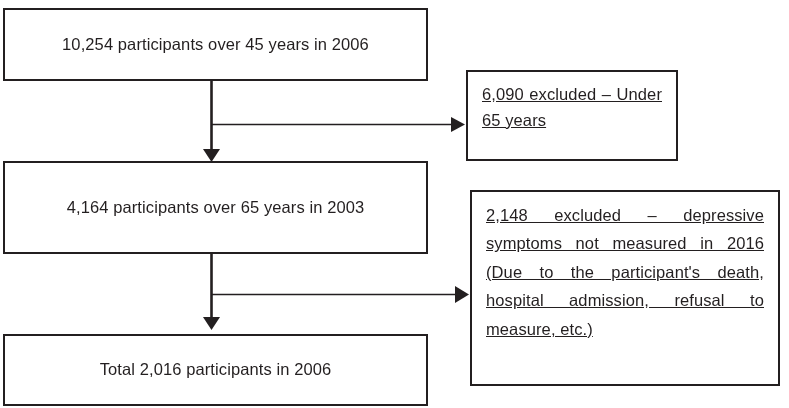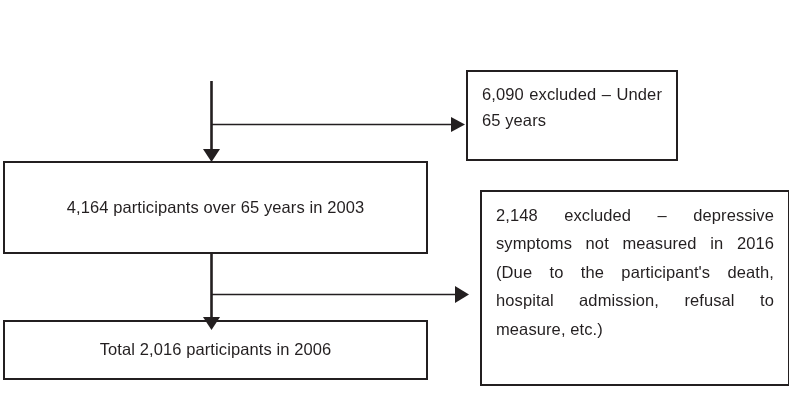--- a/index.html
+++ b/index.html
@@ -45,29 +45,30 @@
   }
 
   
   .flow-box.excluded {
     align-items: flex-start;
   }
   .flow-box.excluded .box-text {
     text-align: justify;
     text-align-last: left;
     padding: 0 14px;
+    text-decoration: underline;
   }
 
   
   #box-enrolled   { left: 3px;   top: 8px;   width: 425px; height: 73px; }
   #box-over65     { left: 3px;   top: 161px; width: 425px; height: 93px; }
-  #box-total      { left: 3px;   top: 320px; width: 425px; height: 60px; }
+  #box-total      { left: 3px;   top: 334px; width: 425px; height: 72px; }
 
   #box-excluded-1 { left: 466px; top: 70px;  width: 212px; height: 91px; }
-  #box-excluded-2 { left: 480px; top: 190px; width: 310px; height: 196px; }
+  #box-excluded-2 { left: 470px; top: 190px; width: 310px; height: 196px; }
 
   #box-excluded-1 .box-text { padding-top: 10px; }
   #box-excluded-2 .box-text { padding-top: 9px; line-height: 1.72; }
 
   
   .connector {
     position: absolute;
     overflow: visible;
     pointer-events: none;
   }
@@ -81,20 +82,23 @@
   .edge-thin  { stroke-width: 1.6; }
   .edge-head  { fill: #231f20; stroke: none; }
 
   #connector-1 { left: 0; top: 0; width: 789px; height: 408px; }
 </style>
 </head>
 <body>
 
 <div id="canvas">
 
+  <div class="flow-box primary" id="box-enrolled">
+    <span class="box-text">10,254 participants over 45 years in 2006</span>
+  </div>
 
   <div class="flow-box primary" id="box-over65">
     <span class="box-text">4,164 participants over 65 years in 2003</span>
   </div>
 
   <div class="flow-box primary" id="box-total">
     <span class="box-text">Total 2,016 participants in 2006</span>
   </div>
 
   <div class="flow-box excluded" id="box-excluded-1">

